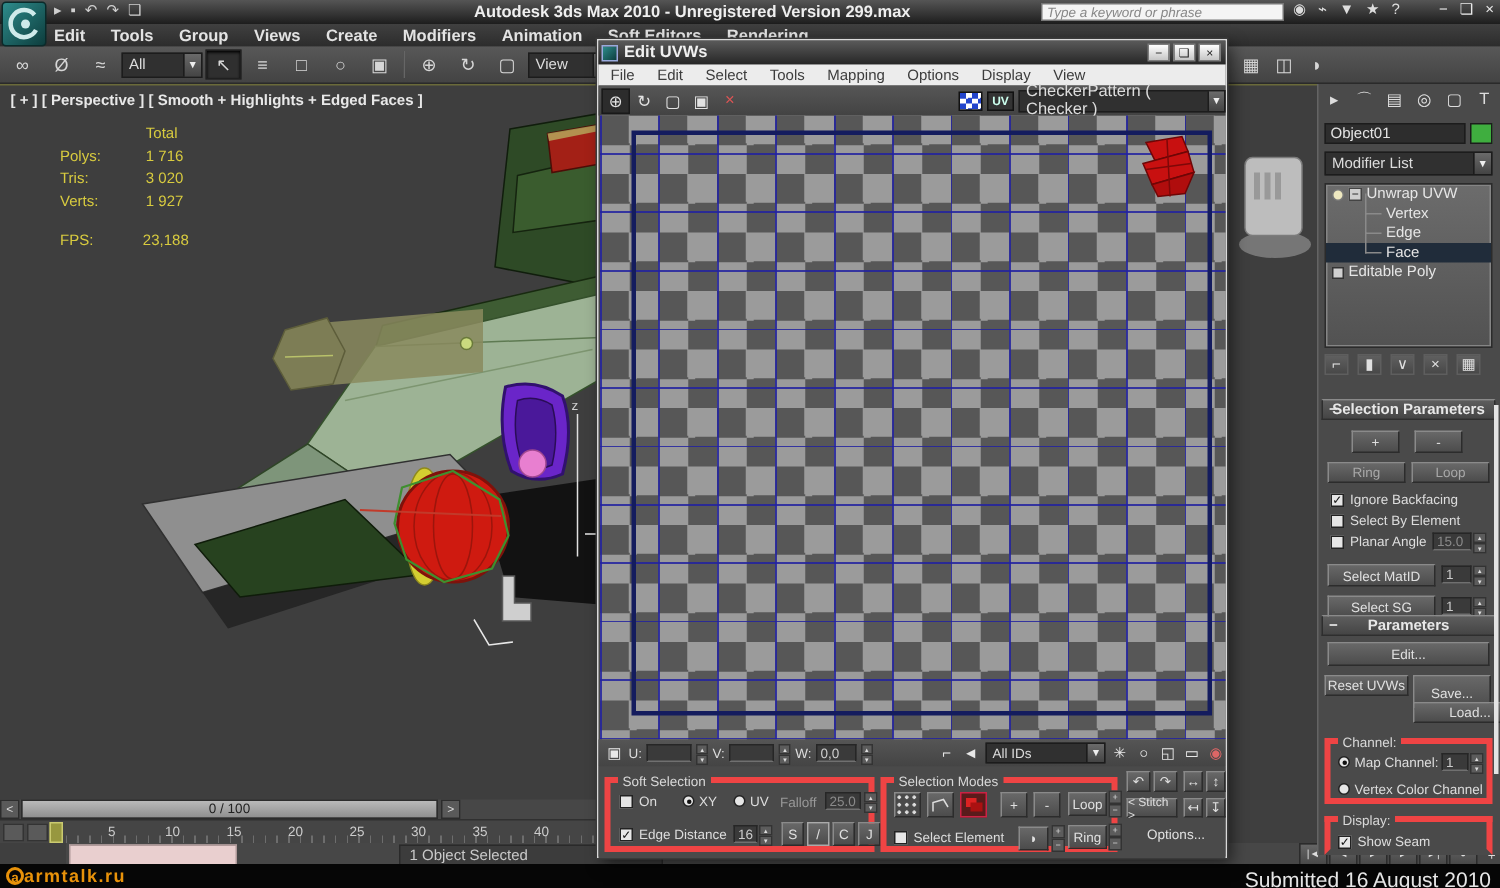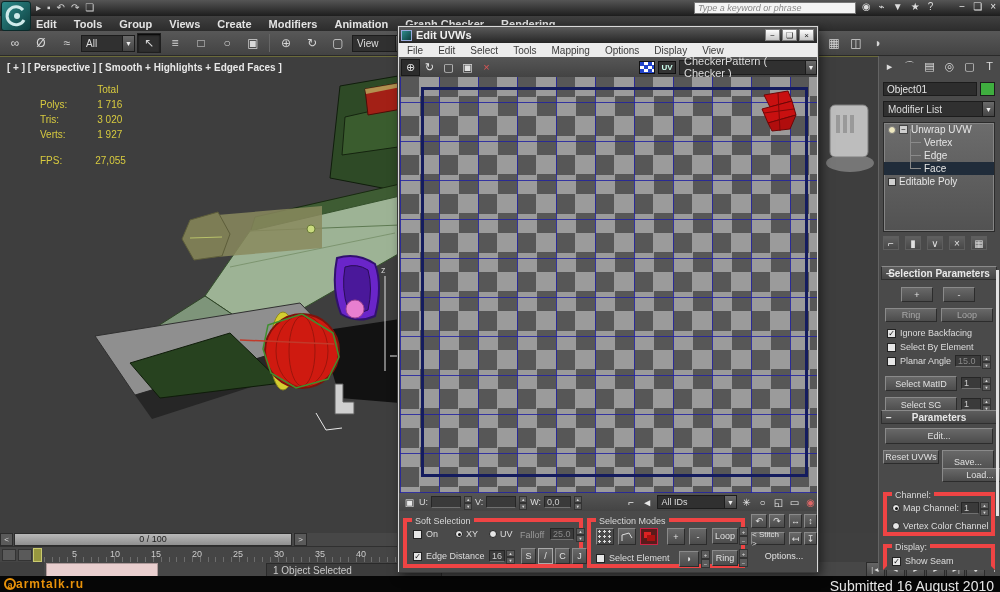--- a/index.html
+++ b/index.html
@@ -189,20 +189,21 @@
 <div id="root">
 
   <div class="titlebar">
     <div class="qicons">
       <span>▸</span>
       <span>▪</span>
       <span>↶</span>
       <span>↷</span>
       <span>❏</span>
     </div>
+    <span class="apptitle">Autodesk 3ds Max  2010  - Unregistered Version    299.max</span>
     <div class="searchbox">Type a keyword or phrase</div>
     <div class="srchicons">
       <span>◉</span>
       <span>⌁</span>
       <span>▼</span>
       <span>★</span>
       <span>?</span>
     </div>
     <div class="winbtns">
       <span>−</span>
@@ -218,21 +219,21 @@
   </div>
 
   <div class="menubar">
     <span>Edit</span>
     <span>Tools</span>
     <span>Group</span>
     <span>Views</span>
     <span>Create</span>
     <span>Modifiers</span>
     <span>Animation</span>
-    <span>Graph Checker</span>
+    <span>Soft Editors</span>
     <span>Rendering</span>
   </div>
 
   <div class="maintoolbar">
     <span class="ti">∞</span>
     <span class="ti">Ø</span>
     <span class="ti">≈</span>
     <div class="dd" style="width:54px">
       <span>All</span>
       <span class="arrow">▼</span>
@@ -276,21 +277,21 @@
         <tr>
               <td>Verts:</td>
             <td class="v">1 927</td>
             </tr>
       </tbody>
         </table>
       <table class="fps">
         <tbody>
             <tr>
               <td>FPS:</td>
-            <td class="v" style="padding-left:31px">27,055</td>
+            <td class="v" style="padding-left:31px">23,188</td>
             </tr>
       </tbody>
         </table>
     </div>
 
     <svg style="position:absolute;left:90px;top:0" width="320" height="477" viewBox="0 0 320 477">
       <polygon points="250,29 308,19 308,134 240,121" fill="#2e4a26" stroke="#101d0c" stroke-width="1"></polygon>
       <polygon points="255,60 308,48 308,90 252,98" fill="#3a5c2e" stroke="#15240f" stroke-width="1"></polygon>
       <polygon points="275,32 310,26 312,52 278,58" fill="#a32016" stroke="#4d0d07" stroke-width="1"></polygon>
       <polygon points="275,32 310,26 311,30 276,37" fill="#b9c26a" opacity="0.7"></polygon>

